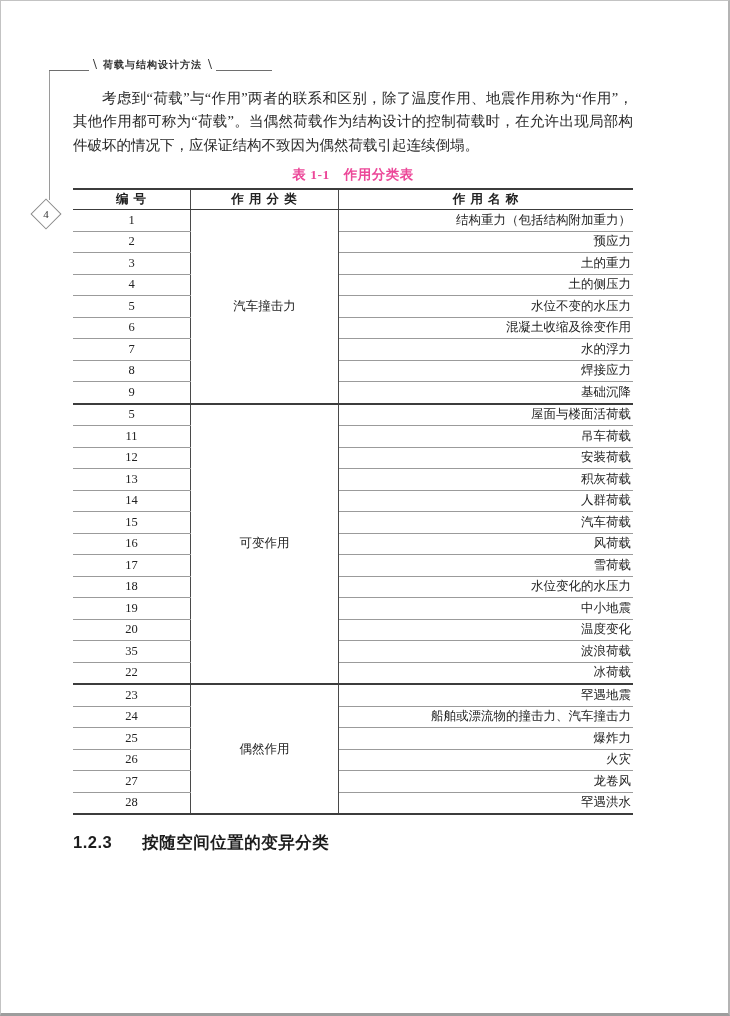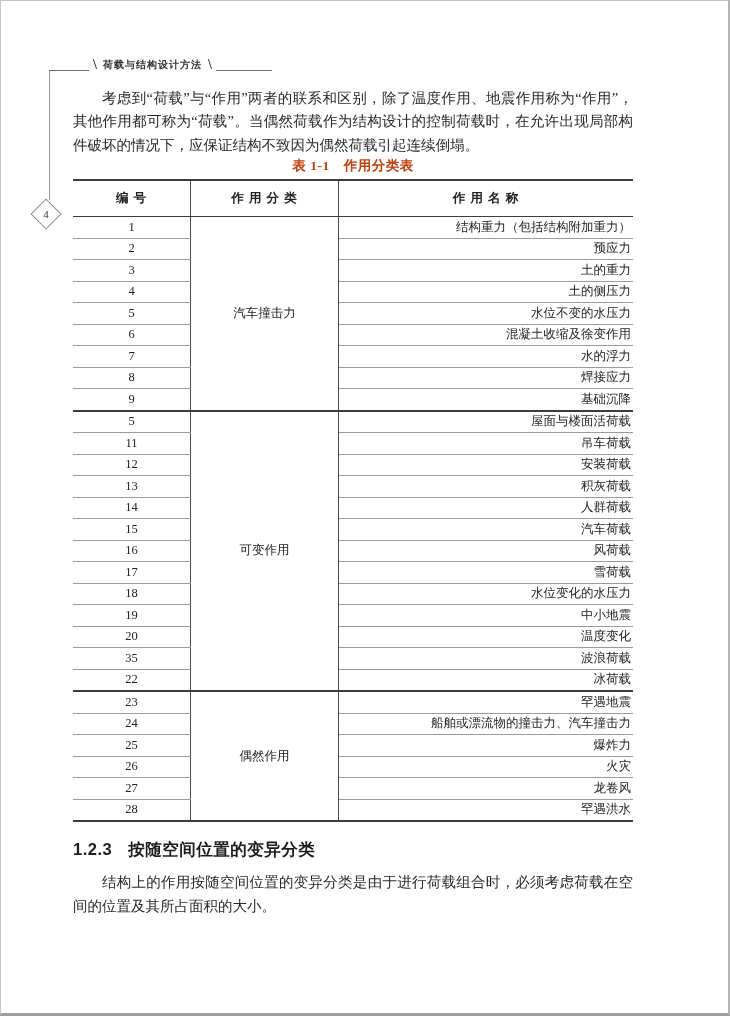--- a/index.html
+++ b/index.html
@@ -50,32 +50,32 @@
 
   
   .content{position:absolute;left:72px;top:86px;width:560px;}
   p.body-text{
     margin:0;font-size:14.5px;line-height:23.4px;
     text-align:justify;text-indent:2em;color:#282828;
   }
 
   .table-title{
     text-align:center;font-weight:bold;font-size:13.5px;
-    margin-bottom:4px;color:#c2410c;
+    margin-top:9px;margin-bottom:4px;color:#ec4899;
     letter-spacing:0.5px;
   }
 
   
   table.class-table{
     width:560px;border-collapse:collapse;table-layout:fixed;
     border-top:2px solid #3c3c3c;border-bottom:2px solid #3c3c3c;
     font-size:12.5px;color:#222;
   }
   table.class-table th{
-    font-weight:bold;height:17px;padding:9px 2px;
+    font-weight:bold;height:17px;padding:1px 2px;
     border-bottom:1.5px solid #3c3c3c;text-align:center;
     font-size:12.5px;letter-spacing:1px;
   }
   table.class-table td{
     height:20.5px;padding:0 2px;
     border-bottom:1px solid #9b9b9b;
   }
   th.col-no,  td.col-no {width:113px;text-align:center;}
   th.col-cat, td.col-cat{width:143px;text-align:center;}
   td.col-name{text-align:right;padding-left:10px;}
@@ -84,21 +84,21 @@
   tr.group-start td{border-top:2px solid #3c3c3c;}
   td.col-cat{border-bottom:none;}
 
   
   .section-heading{
     margin-top:17px;margin-bottom:10px;
     font-family:"Liberation Sans","DejaVu Sans",sans-serif;
     font-weight:bold;font-size:16.5px;color:#1c1c1c;
     letter-spacing:0.5px;
   }
-  .section-number{margin-right:16px;}
+  .section-number{margin-right:30px;}
 </style>
 </head>
 <body>
 
 <div class="running-header">
   <div class="rule left"></div>
   <span class="slash-mark">\</span>
   <span class="running-title">荷载与结构设计方法</span>
   <span class="slash-mark">\</span>
   <div class="rule right"></div>
@@ -239,15 +239,14 @@
           <td class="col-no">28</td>
           <td class="col-name">罕遇洪水</td>
         </tr>
       </tbody>
   </table>
 
   <div class="section-heading">
     <span class="section-number">1.2.3</span><span>按随空间位置的变异分类</span>
   </div>
 
-  <p class="body-text">结构上的作用按随空间位置的变异分类是由于进行荷载组合时，必须考虑荷载在空间的位置及其所占面积的大小。</p>
 
 </div>
 
 </body></html>

